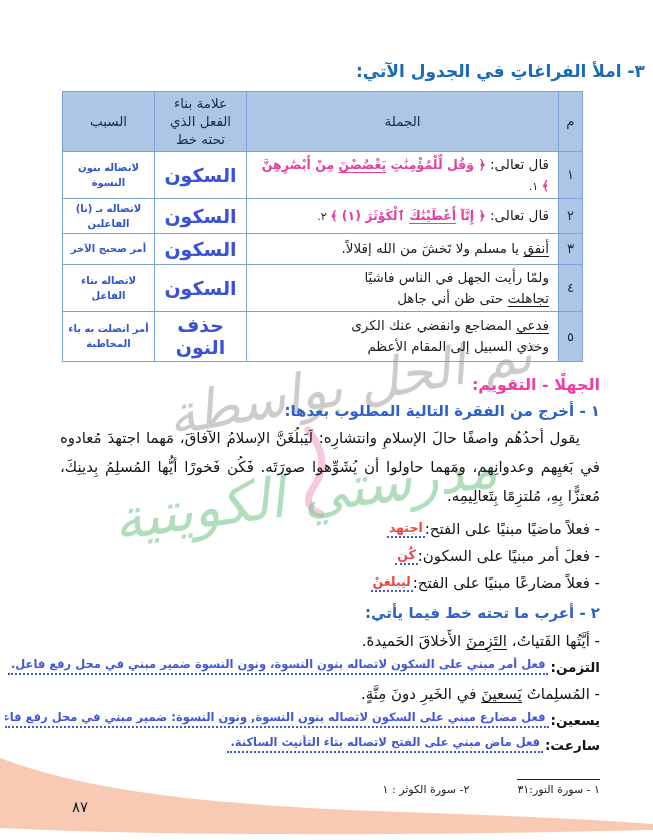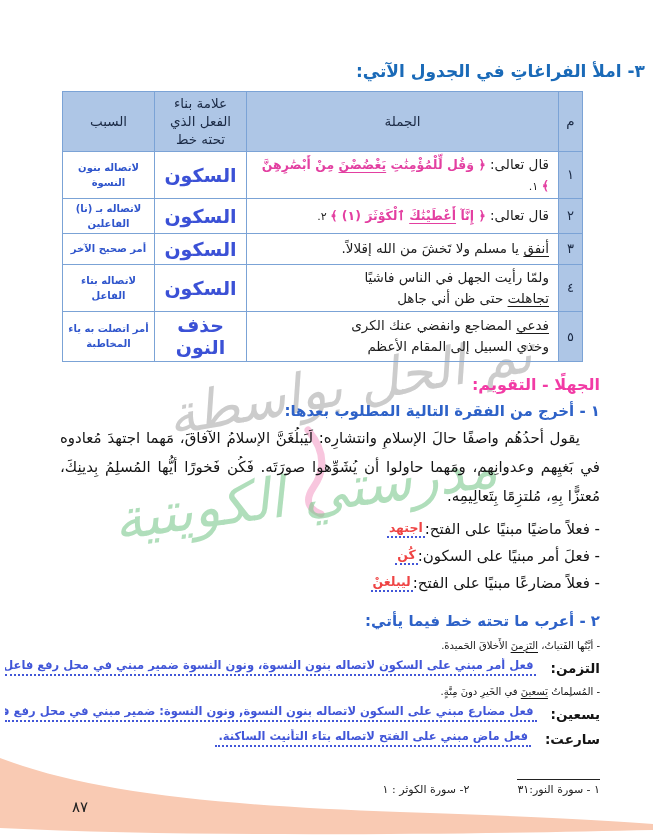--- a/index.html
+++ b/index.html
@@ -18,23 +18,23 @@
   td.mark-cell{text-align:center;color:#3b51d6;font-weight:bold;font-size:19px;}
   td.reason-cell{text-align:center;color:#2f55cc;font-weight:bold;font-size:10px;line-height:1.5;padding:2px 3px;}
   .quran{color:#e33fa1;font-weight:bold;font-size:12.5px;}
   .uw{text-decoration:underline;text-underline-offset:3px;}
   .h-third{color:#f23ba5;font-weight:bold;font-size:16px;margin:13px 53px 0 0;}
   .h-q{color:#2e62c8;font-weight:bold;font-size:15px;margin:8px 53px 0 0;}
   .para{margin:4px 53px 2px 60px;font-size:15px;line-height:1.95;text-align:justify;text-indent:20px;color:#141414;}
   .fill-item{display:flex;align-items:flex-end;margin:9px 53px 0 62px;font-size:15px;color:#141414;}
   .fill-item .prompt{white-space:nowrap;}
   .ans{color:#ef4444;font-weight:bold;font-size:12.5px;padding:0 2px 1px;white-space:nowrap;border-bottom:2px dotted #4156d8;}
-  .sent{margin:10px 53px 0 62px;font-size:10px;color:#141414;}
+  .sent{margin:10px 53px 0 62px;font-size:15px;color:#141414;}
   .irab{display:flex;align-items:flex-end;margin:7px 53px 0 5px;font-size:13px;}
-  .irab .label{font-weight:bold;color:#141414;white-space:nowrap;font-size:13.5px;margin-left:14px;}
+  .irab .label{font-weight:bold;color:#141414;white-space:nowrap;font-size:13.5px;margin-left:2px;}
   .irab .ans2{color:#4156d8;font-weight:bold;font-size:11.5px;border-bottom:2px dotted #4156d8;padding:0 3px 2px;white-space:nowrap;overflow:hidden;}
   .footnotes{position:absolute;bottom:44px;right:53px;display:flex;gap:48px;font-size:11px;color:#222;z-index:3;}
   .fn1{border-top:1.5px solid #222;padding-top:3px;}
   .fn2{padding-top:4px;}
   .swoosh{position:absolute;left:0;bottom:0;width:653px;height:90px;z-index:0;}
   .pagenum{position:absolute;left:72px;bottom:24px;font-size:15px;color:#222;z-index:3;}
   span:empty{display:none;}
 </style>
 </head>
 <body>
@@ -130,21 +130,21 @@
       <span class="ans">كُن</span>
 
     </div>
     <div class="fill-item">
       <span class="prompt">- فعلاً مضارعًا مبنيًا على الفتح:</span>
 
       <span class="ans">ليبلغنْ</span>
 
     </div>
 
-    <div class="h-q" style="margin-top:20px">٢ - أعرب ما تحته خط فيما يأتي:</div>
+    <div class="h-q" style="margin-top:12px">٢ - أعرب ما تحته خط فيما يأتي:</div>
 
     <div class="sent">
       <span>- أيَّتُها الفَتياتُ، </span><span class="uw">التَزِمنَ</span><span> الأَخلاقَ الحَميدةَ.</span>
     </div>
     <div class="irab">
       <span class="label">التزمن:</span>
 
       <span class="ans2">فعل أمر مبني على السكون لاتصاله بنون النسوة، ونون النسوة ضمير مبني في محل رفع فاعل.</span>
 
     </div>

